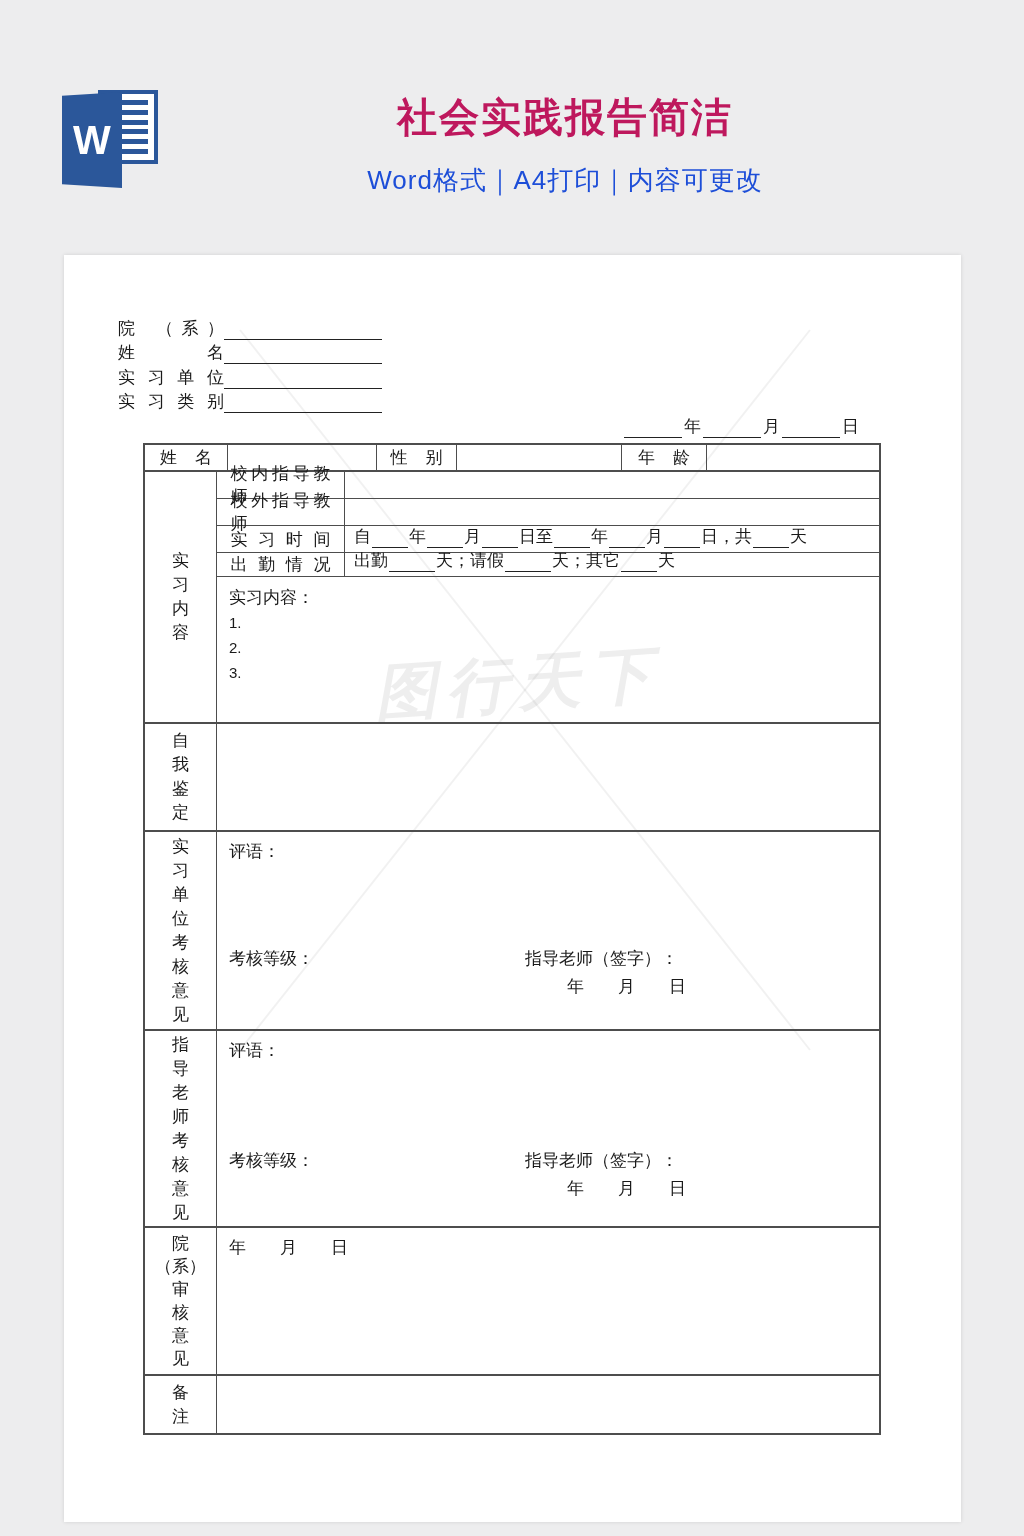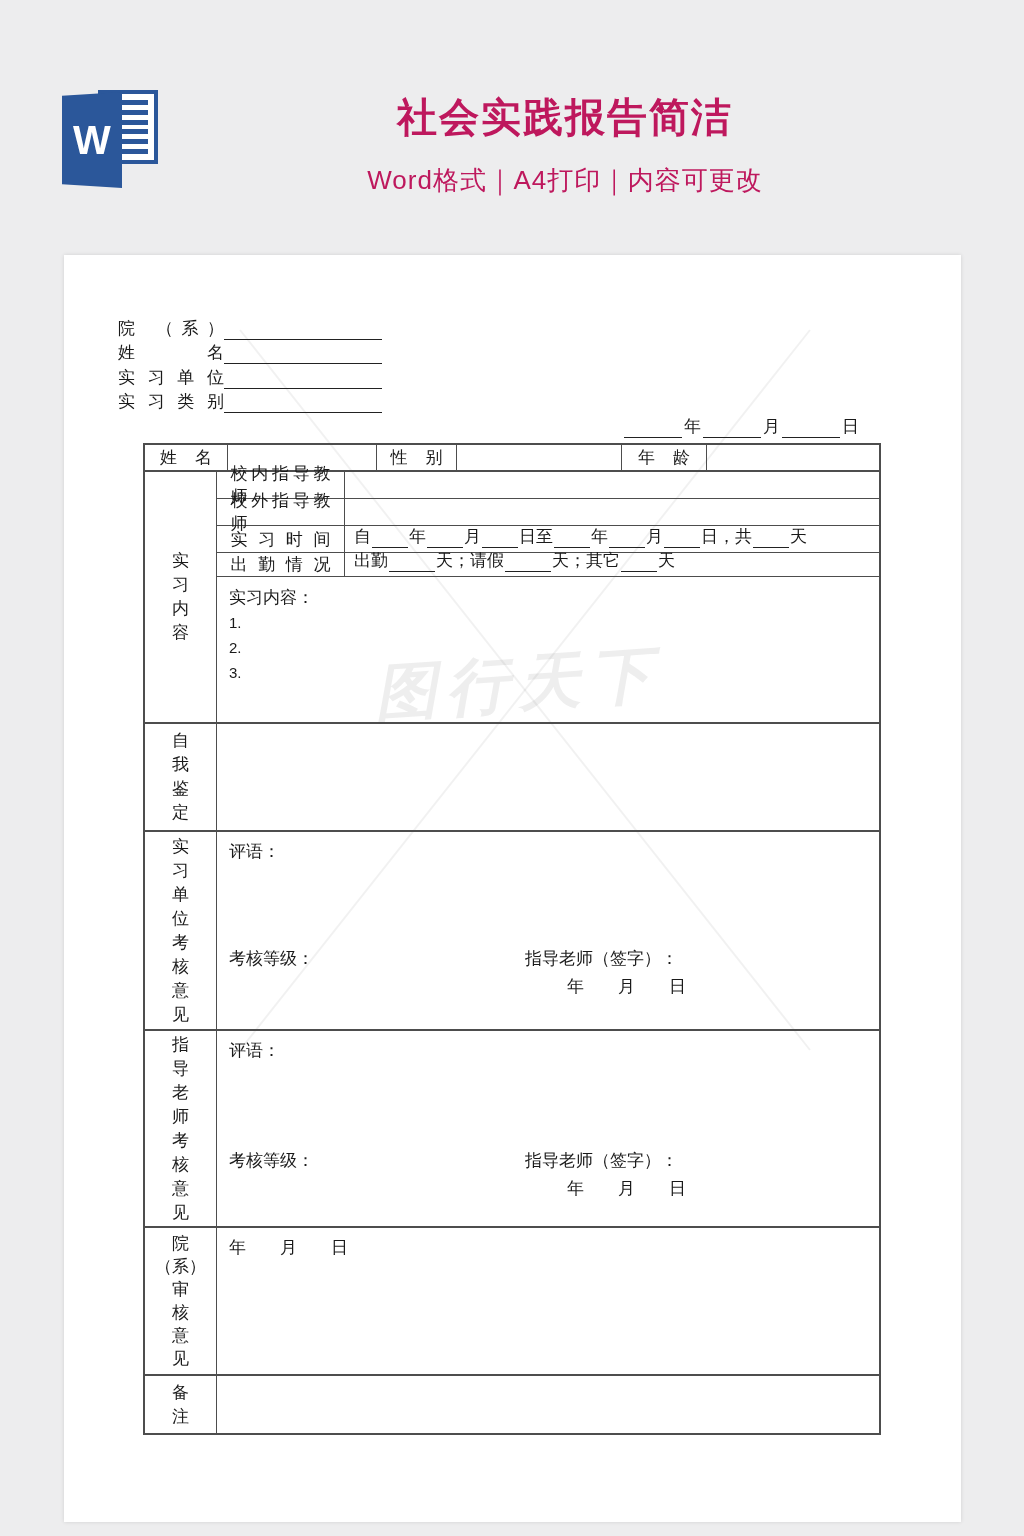--- a/index.html
+++ b/index.html
@@ -30,21 +30,21 @@
     color:#fff; font-family:"Liberation Sans",sans-serif;
     font-weight:bold; font-size:40px;
   }
   .title-wrap { position:absolute; left:110px; top:90px; width:910px; text-align:center; }
   .doc-title {
     font-family:"Liberation Sans",sans-serif; font-weight:bold;
     font-size:40px; color:#be185d; letter-spacing:2px;
   }
   .doc-subtitle {
     margin-top:18px; font-family:"Liberation Sans",sans-serif;
-    font-size:26px; color:#be185d; letter-spacing:1px;
+    font-size:26px; color:#1d4ed8; letter-spacing:1px;
   }
 
   
   .page {
     position:absolute; left:64px; top:255px; width:897px; height:1267px;
     background:#fff; box-shadow:0 0 4px rgba(0,0,0,.12);
   }
   .wm-lines { position:absolute; left:0; top:0; width:897px; height:1267px; }
   .wm-text {
     position:absolute; left:310px; top:385px; width:340px;

